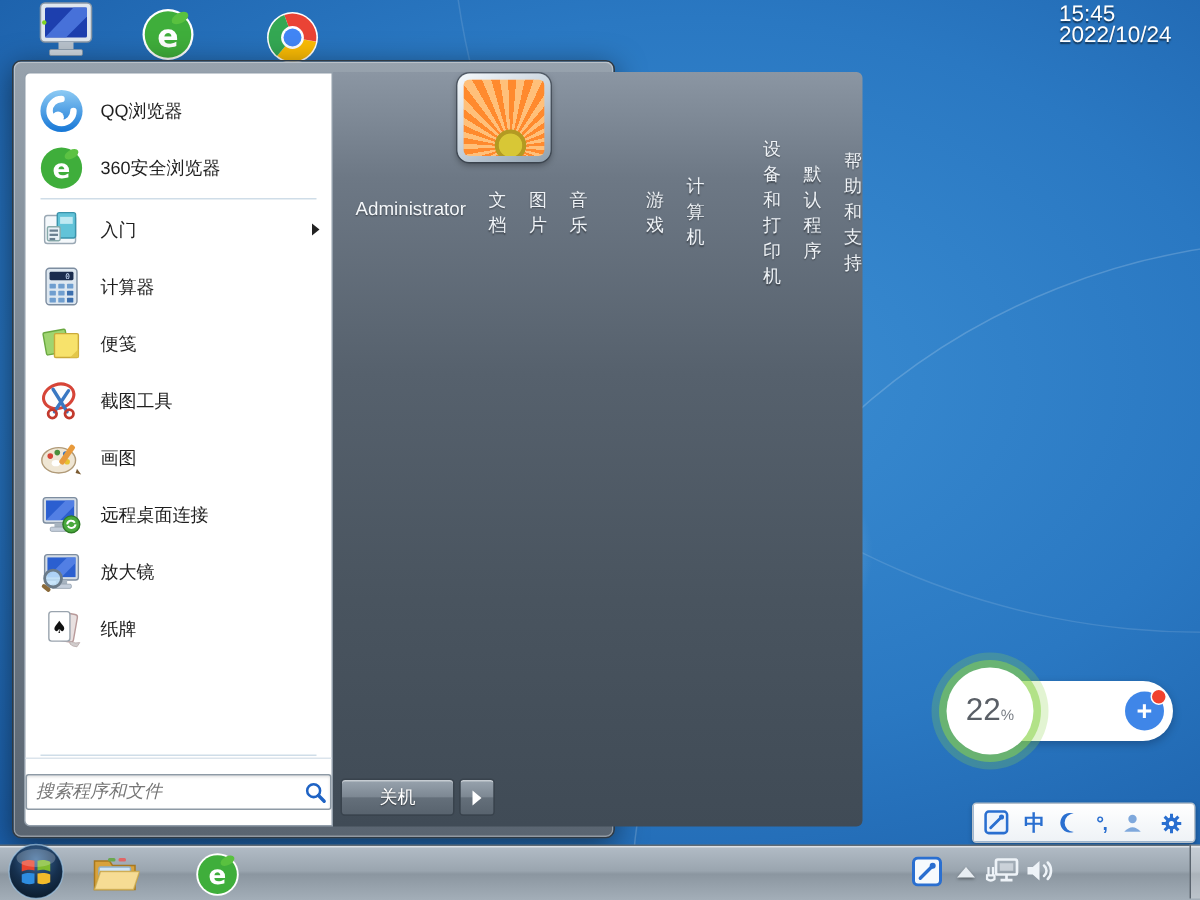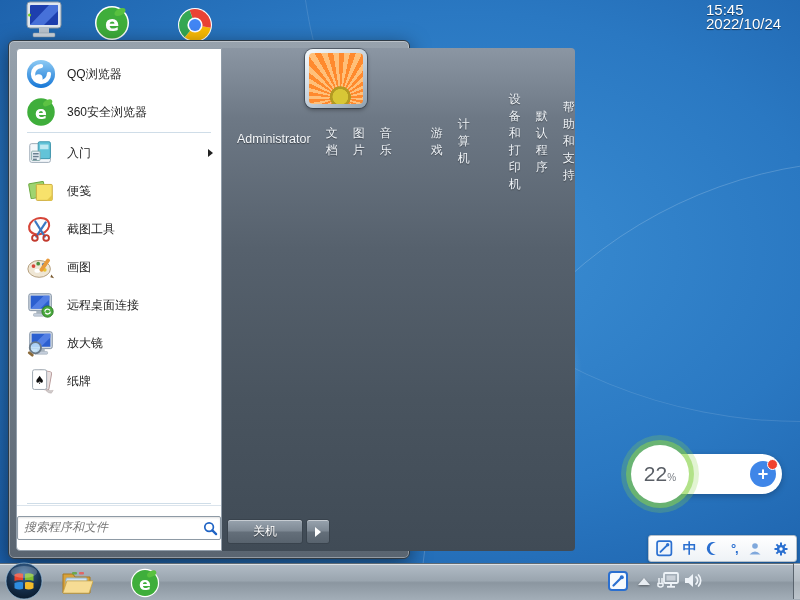--- a/index.html
+++ b/index.html
@@ -241,20 +241,41 @@
                 <rect x="6" y="14" width="9" height="10" rx="1" fill="#e8f0f6" stroke="#8aa"></rect>
                 <rect x="7.5" y="16" width="6" height="1.6" fill="#6a7f90"></rect>
                 <rect x="7.5" y="19" width="6" height="1.6" fill="#6a7f90"></rect>
                 <rect x="7.5" y="22" width="4" height="1.6" fill="#6a7f90"></rect>
               </svg>
             </span>
             <span class="plabel">入门</span>
             <span class="submenu-arrow"></span>
           </div>
 
+          <div class="prog-row">
+            <span class="picon">
+              <svg width="30" height="30" viewBox="0 0 32 32">
+                <rect x="5" y="3" width="22" height="26" rx="2.5" fill="#dde7f0" stroke="#7d8da0"></rect>
+                <rect x="7.5" y="5.5" width="17" height="6" rx="1" fill="#1a2c4e"></rect>
+                <text x="22" y="10.6" font-size="5.5" fill="#cfe3ff" text-anchor="end" font-family="DejaVu Sans Mono, monospace">0</text>
+                <g fill="#6f9ecf">
+                  <rect x="7.5" y="14" width="4.5" height="3.4" rx=".6"></rect>
+                    <rect x="13.7" y="14" width="4.5" height="3.4" rx=".6"></rect>
+                    <rect x="19.9" y="14" width="4.5" height="3.4" rx=".6"></rect>
+                  <rect x="7.5" y="19" width="4.5" height="3.4" rx=".6"></rect>
+                    <rect x="13.7" y="19" width="4.5" height="3.4" rx=".6"></rect>
+                    <rect x="19.9" y="19" width="4.5" height="3.4" rx=".6" fill="#3c6fae"></rect>
+                  <rect x="7.5" y="24" width="4.5" height="3.4" rx=".6"></rect>
+                    <rect x="13.7" y="24" width="4.5" height="3.4" rx=".6"></rect>
+                    <rect x="19.9" y="24" width="4.5" height="3.4" rx=".6" fill="#3c6fae"></rect>
+                </g>
+              </svg>
+            </span>
+            <span class="plabel">计算器</span>
+          </div>
 
           <div class="prog-row">
             <span class="picon">
               <svg width="30" height="30" viewBox="0 0 32 32">
                 <rect x="4" y="7" width="16" height="16" rx="1" fill="#9fd470" transform="rotate(-10 12 15)" stroke="#6aa840"></rect>
                 <rect x="11" y="9" width="17" height="17" rx="1" fill="#f7e26b" stroke="#caa93a"></rect>
                 <path d="M28 20 L28 26 L22 26 Z" fill="#e3c74a"></path>
               </svg>
             </span>
             <span class="plabel">便笺</span>

